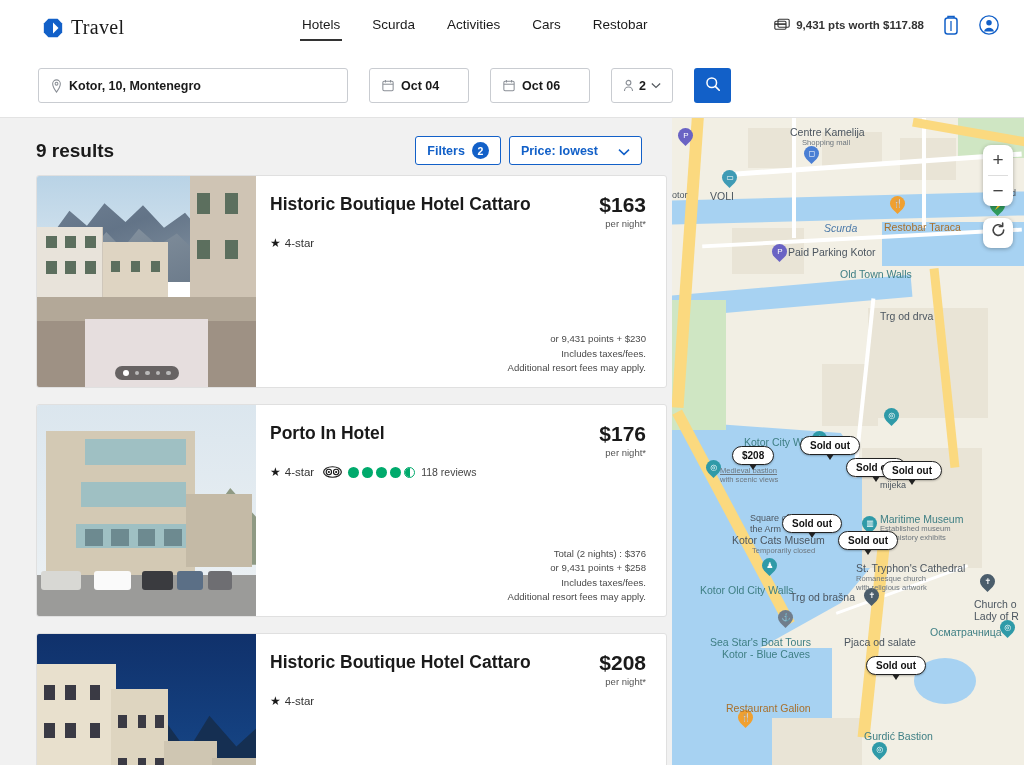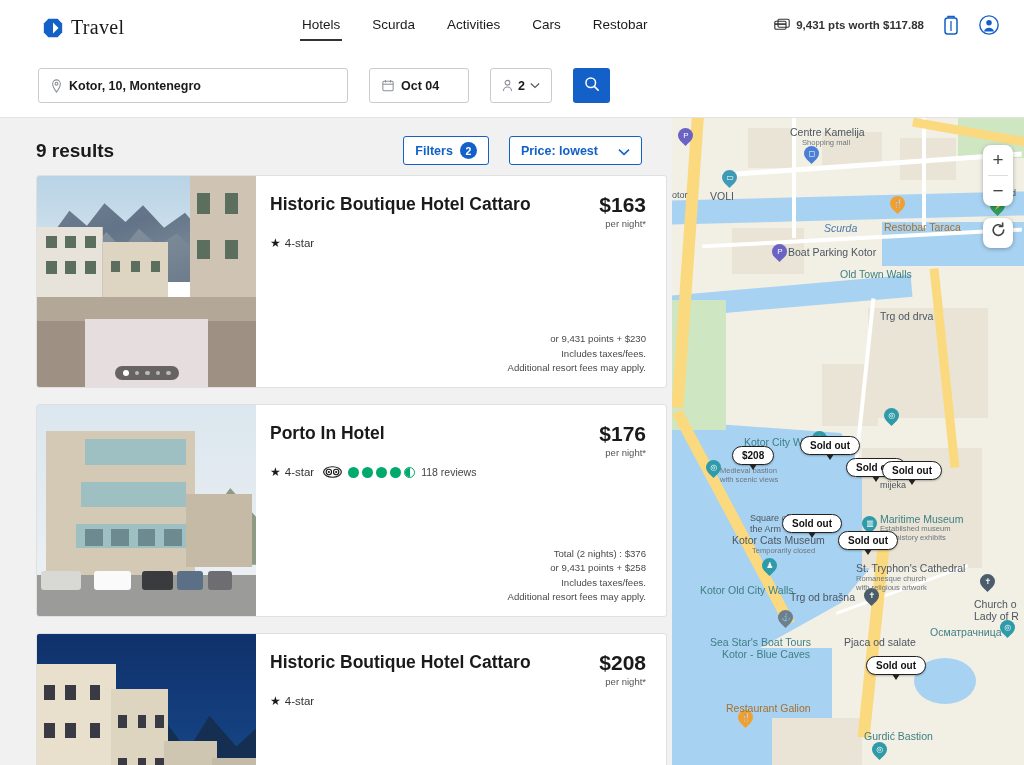--- a/index.html
+++ b/index.html
@@ -45,21 +45,21 @@
   .searchbtn {
     width: 37px; height: 35px; background: #1260c8; border-radius: 3px;
     display: flex; align-items: center; justify-content: center; cursor: pointer; border: none;
   }
   .icon-gray { color: #8a8f96; display: flex; align-items: center; }
 
   
   .results { position: absolute; top: 118px; left: 0; width: 672px; height: 647px; overflow: hidden; background: #f1f1f1; }
   .res-head { display: flex; align-items: center; justify-content: space-between; padding: 18px 30px 10px 36px; }
   .res-count { font-size: 19px; font-weight: bold; color: #1a1a1a; }
-  .res-ctrls { display: flex; gap: 20px; }
+  .res-ctrls { display: flex; gap: 8px; }
   .btn-filters {
     height: 29px; border: 1px solid #1260c8; border-radius: 3px; background: #fff;
     display: flex; align-items: center; gap: 7px; padding: 0 11px; cursor: pointer;
   }
   .btn-filters .lbl { font-size: 12.5px; color: #1260c8; font-weight: bold; }
   .badge {
     width: 17px; height: 17px; border-radius: 50%; background: #1260c8; color: #fff;
     font-size: 10.5px; font-weight: bold; display: flex; align-items: center; justify-content: center;
   }
   .btn-sort {
@@ -254,20 +254,31 @@
           <svg width="12" height="13" viewBox="0 0 14 15">
             <rect x="1" y="2.5" width="12" height="11" rx="1.4" fill="none" stroke="#8a8f96" stroke-width="1.2"></rect>
             <line x1="1" y1="6" x2="13" y2="6" stroke="#8a8f96" stroke-width="1.2"></line>
             <line x1="4" y1="1" x2="4" y2="4" stroke="#8a8f96" stroke-width="1.2"></line>
             <line x1="10" y1="1" x2="10" y2="4" stroke="#8a8f96" stroke-width="1.2"></line>
           </svg>
         </span>
         <span class="txt">Oct 04</span>
       </div>
 
+      <div class="field f-date">
+        <span class="icon-gray">
+          <svg width="12" height="13" viewBox="0 0 14 15">
+            <rect x="1" y="2.5" width="12" height="11" rx="1.4" fill="none" stroke="#8a8f96" stroke-width="1.2"></rect>
+            <line x1="1" y1="6" x2="13" y2="6" stroke="#8a8f96" stroke-width="1.2"></line>
+            <line x1="4" y1="1" x2="4" y2="4" stroke="#8a8f96" stroke-width="1.2"></line>
+            <line x1="10" y1="1" x2="10" y2="4" stroke="#8a8f96" stroke-width="1.2"></line>
+          </svg>
+        </span>
+        <span class="txt">Oct 06</span>
+      </div>
 
       <div class="field f-guest">
         <span class="icon-gray">
           <svg width="11" height="13" viewBox="0 0 12 14">
             <circle cx="6" cy="4" r="2.6" fill="none" stroke="#8a8f96" stroke-width="1.2"></circle>
             <path d="M1.6 13a4.4 4.4 0 0 1 8.8 0" fill="none" stroke="#8a8f96" stroke-width="1.2"></path>
           </svg>
         </span>
         <span class="txt">2</span>
         <span class="icon-gray">
@@ -596,25 +607,25 @@
         </div>
     </div>
 
     <div class="m-lbl big" style="left:118px;top:8px;">Centre Kamelija</div>
     <div class="m-lbl sub" style="left:130px;top:20px;">Shopping mall</div>
     <div class="m-lbl big" style="left:38px;top:72px;">VOLI</div>
     <div class="m-lbl" style="left:-6px;top:72px;">Kotor</div>
     <div class="m-lbl water-lbl" style="left:152px;top:104px;">Scurda</div>
     <div class="m-lbl big orange-t" style="left:212px;top:103px;">Restobar Taraca</div>
     <div class="m-lbl" style="left:276px;top:70px;margin-left:48px;">Ladd</div>
-    <div class="m-lbl big" style="left:116px;top:128px;">Boat Parking Kotor</div>
+    <div class="m-lbl big" style="left:116px;top:128px;">Paid Parking Kotor</div>
     <div class="m-lbl big teal" style="left:168px;top:150px;">Old Town Walls</div>
     <div class="m-lbl big" style="left:208px;top:192px;">Trg od drva</div>
     <div class="m-lbl big teal" style="left:72px;top:318px;">Kotor City Walls</div>
-    <div class="m-lbl sub teal" style="left:48px;top:348px;">Medieval bastion</div>
+    <div class="m-lbl sub teal" style="left:48px;top:348px;text-decoration:underline;">Medieval bastion</div>
     <div class="m-lbl sub teal" style="left:48px;top:357px;">with scenic views</div>
     <div class="m-lbl" style="left:208px;top:362px;">mijeka</div>
     <div class="m-lbl" style="left:78px;top:395px;">Square of</div>
     <div class="m-lbl" style="left:78px;top:406px;">the Arm</div>
     <div class="m-lbl big" style="left:60px;top:416px;">Kotor Cats Museum</div>
     <div class="m-lbl sub" style="left:80px;top:428px;">Temporarily closed</div>
     <div class="m-lbl big teal" style="left:208px;top:395px;">Maritime Museum</div>
     <div class="m-lbl sub teal" style="left:208px;top:406px;">Established museum</div>
     <div class="m-lbl sub teal" style="left:208px;top:415px;">with history exhibits</div>
     <div class="m-lbl big" style="left:184px;top:444px;">St. Tryphon's Cathedral</div>

